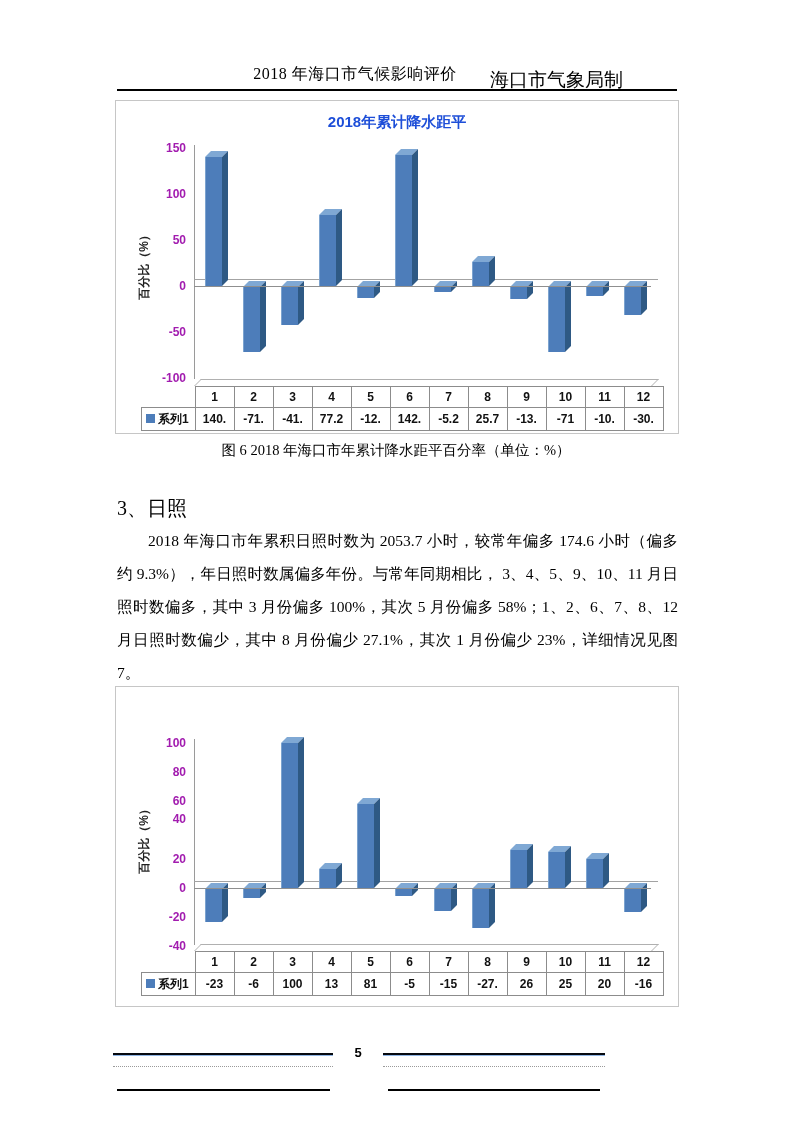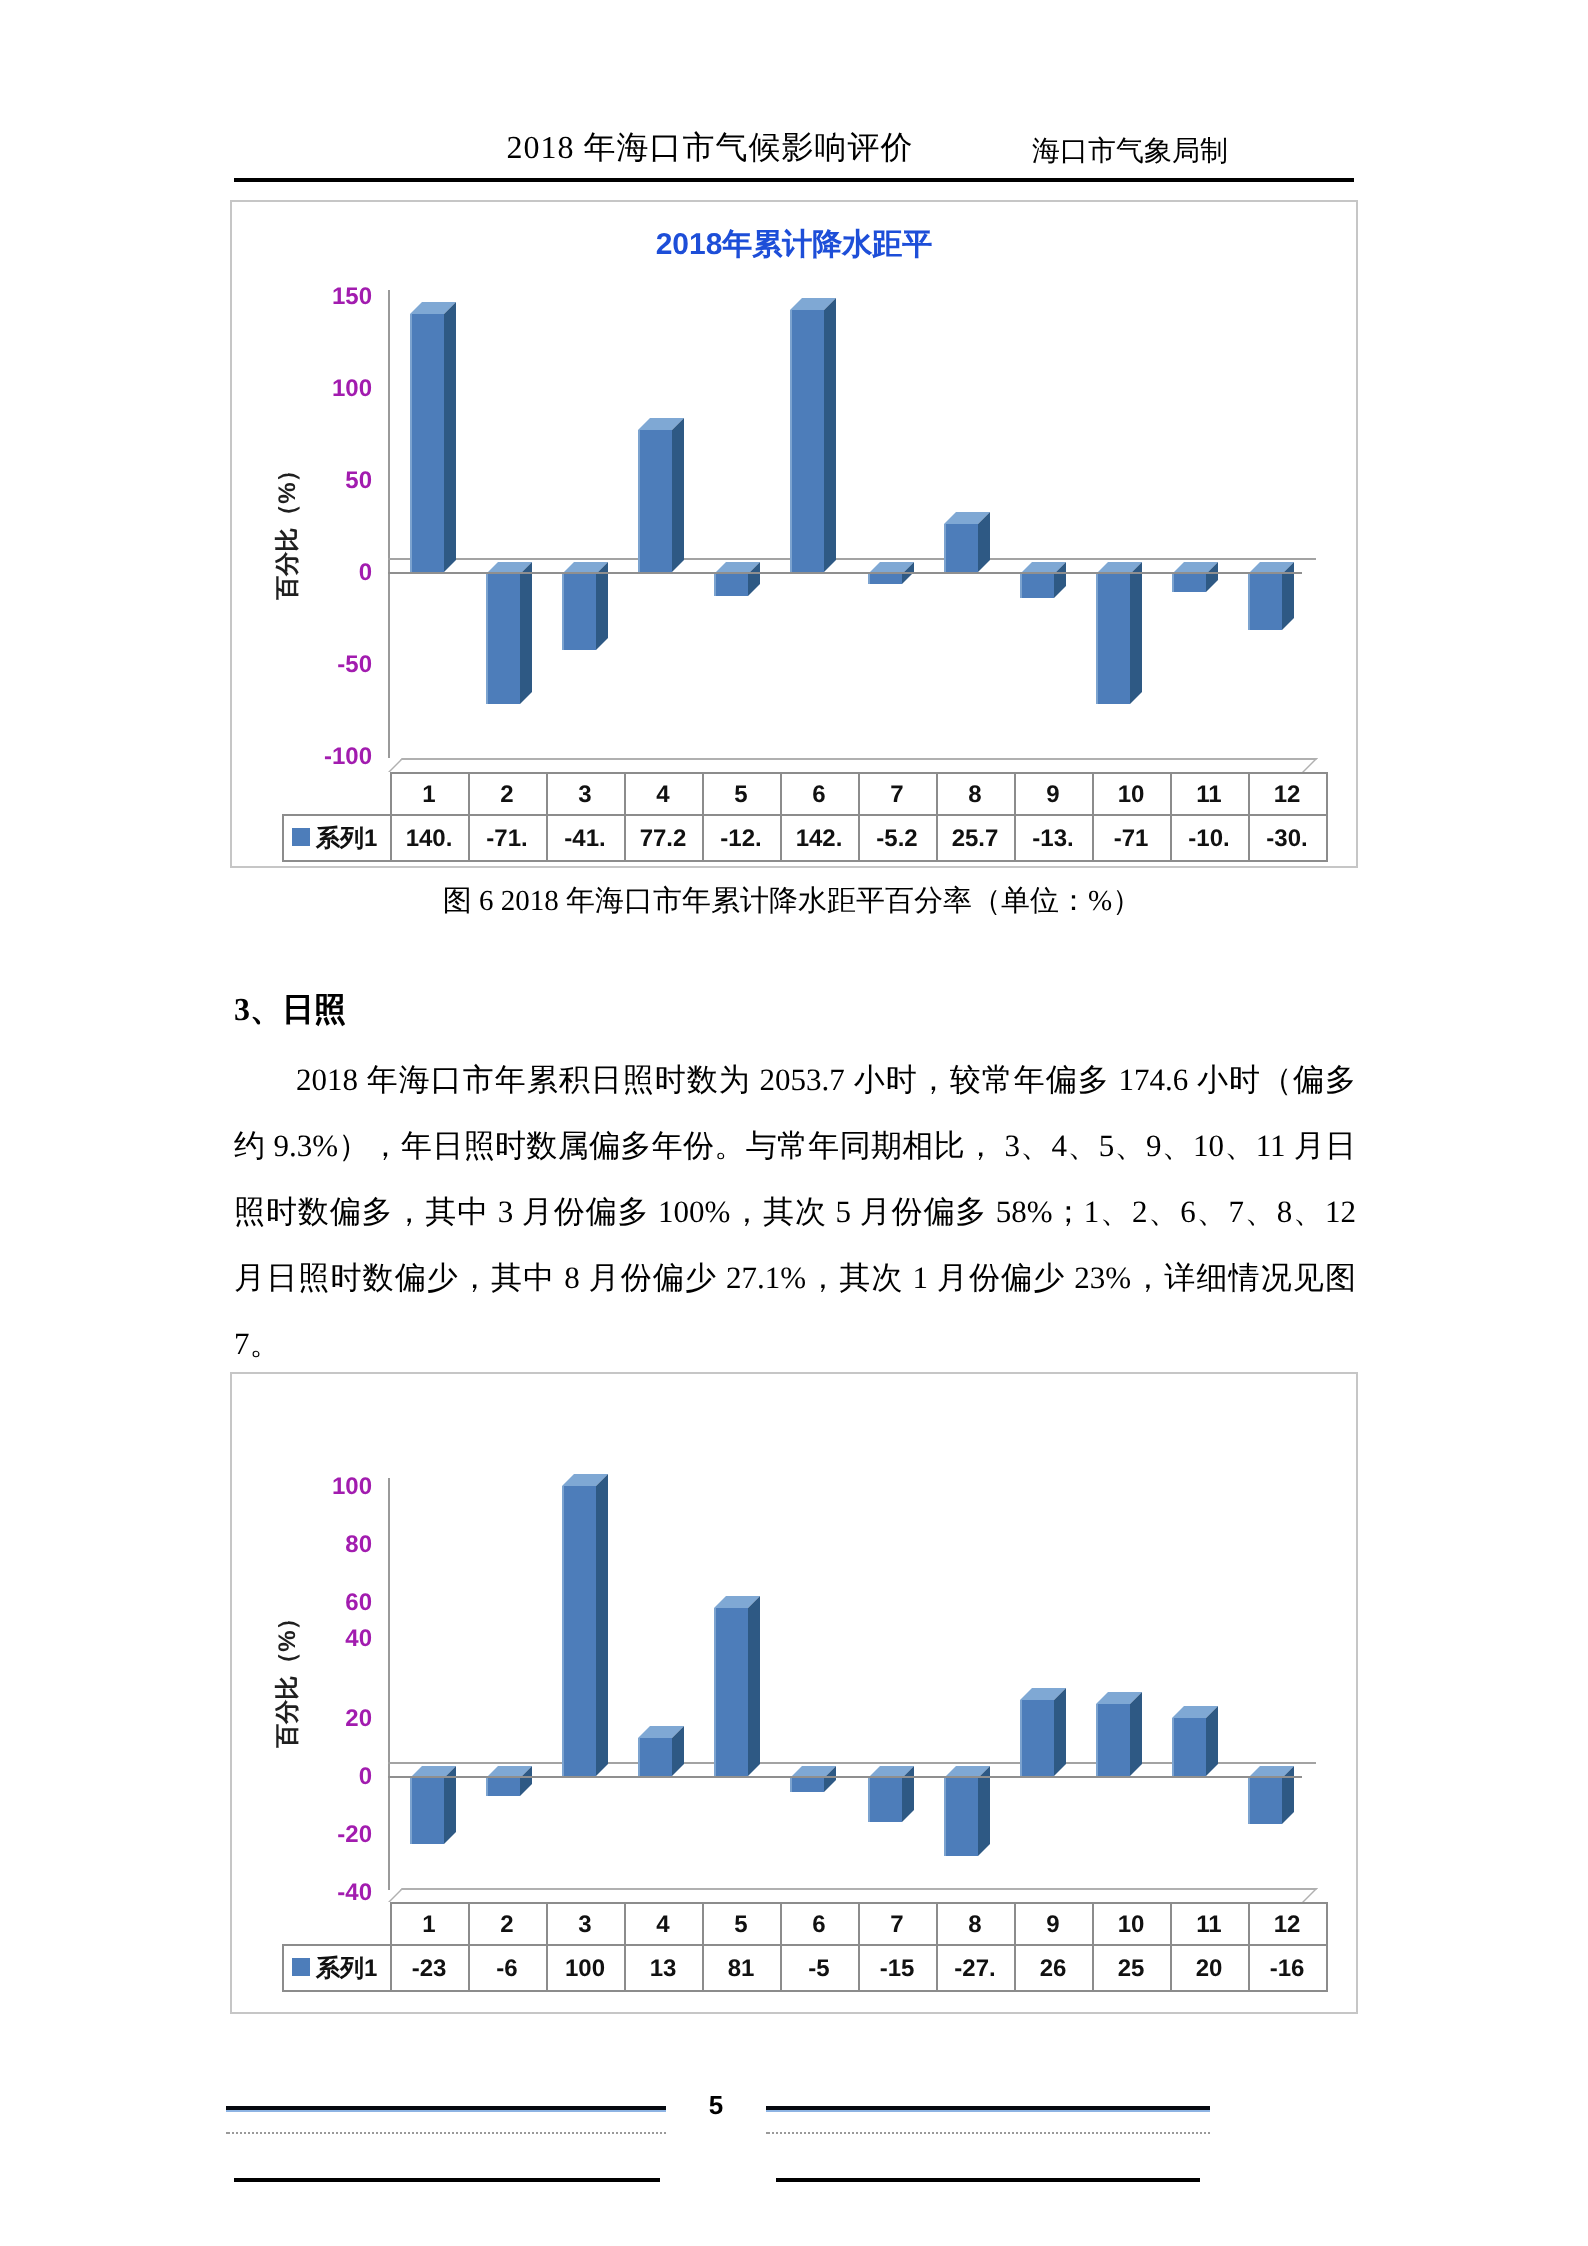--- a/index.html
+++ b/index.html
@@ -2,21 +2,21 @@
 <html><head>
 <meta charset="utf-8">
 <style>
   html,body{margin:0;padding:0;background:#e8e8e8;}
   .page{position:relative;width:794px;height:1123px;background:#fff;margin:0 auto;
         overflow:hidden;font-family:"Liberation Serif",serif;color:#000;}
 
   
   .hdr-title{position:absolute;left:215px;width:280px;top:64px;text-align:center;
              font-size:16px;letter-spacing:.5px;}
-  .hdr-pub{position:absolute;left:490px;top:67px;font-size:14px;margin-left:26px;}
+  .hdr-pub{position:absolute;left:490px;top:67px;font-size:19px;}
   .hdr-rule{position:absolute;left:117px;width:560px;top:89px;height:2px;background:#000;}
 
   
   .chart-frame{position:absolute;left:115px;width:562px;background:#fff;border:1px solid #c6c6c6;}
   #chart1{top:100px;height:332px;}
   #chart2{top:686px;height:319px;}
 
   .c-title{position:absolute;left:0;right:0;text-align:center;
            font-family:"Liberation Sans",sans-serif;font-weight:bold;font-size:15px;color:#1d4ed8;}
   #chart1 .c-title{top:12px;}
@@ -61,21 +61,21 @@
   #chart2 .dtable{left:25px;top:264px;}
   .dtable td{border:1px solid #8c8c8c;text-align:center;padding:0;overflow:hidden;white-space:nowrap;}
   .dtable td.blank{border:none;}
   .dtable tr.months td{height:20px;}
   .dtable tr.vals td{height:22px;}
   .dtable td.legend-cell{text-align:left;padding-left:4px;}
   .legend-marker{display:inline-block;width:9px;height:9px;background:#4d7dba;margin-right:3px;}
 
   
   .caption{position:absolute;left:115px;width:562px;top:441px;text-align:center;font-size:14.5px;}
-  .heading{position:absolute;left:117px;top:495px;font-size:16px;font-weight:bold;}
+  .heading{position:absolute;left:117px;top:495px;font-size:20px;font-weight:normal;}
   .para{position:absolute;left:117px;width:561px;top:524px;font-size:15.5px;line-height:33px;
         text-align:justify;text-indent:2em;}
 
   
   .f-line1{position:absolute;top:1053px;height:2px;background:#06090f;border-bottom:1px solid #8eb4e3;}
   .f-line1.l{left:113px;width:220px;}
   .f-line1.r{left:383px;width:222px;}
   .f-dotted{position:absolute;top:1066px;height:0;border-top:1px dotted #9a9a9a;}
   .f-dotted.l{left:113px;width:220px;}
   .f-dotted.r{left:383px;width:222px;}

